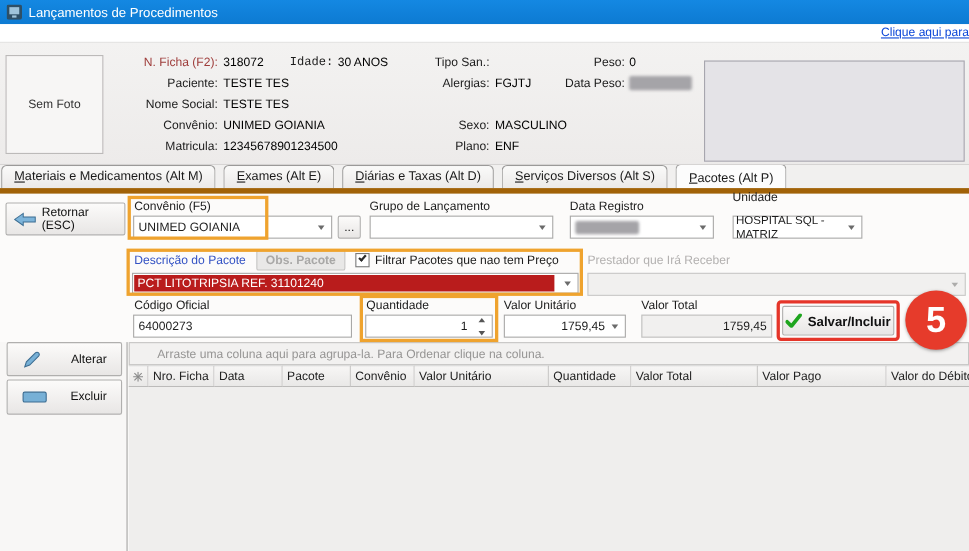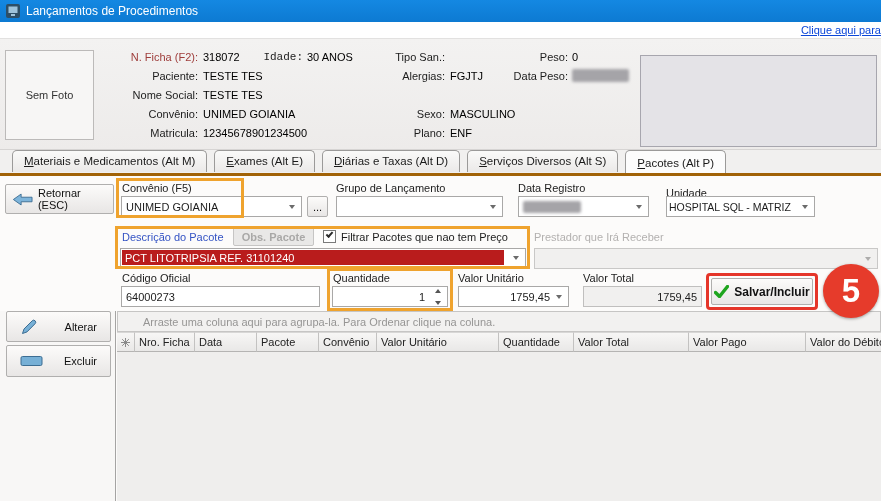--- a/index.html
+++ b/index.html
@@ -22,21 +22,21 @@
   .semfoto { position:absolute; left:5px; top:11px; width:89px; height:90px; background:#f7f6f5;
     border:1px solid #bcbab9; display:flex; align-items:center; justify-content:center; color:#333; }
   .plabel { position:absolute; text-align:right; color:#1c1c1c; }
   .pvalue { position:absolute; color:#000; white-space:nowrap; }
   .maroon { color:#9e3c3a; }
   .blurbox { position:absolute; background:#a5a4a8; border-radius:2px; filter:blur(1.5px); }
   .rightpanel { position:absolute; left:640px; top:16px; width:237px; height:92px; background:#e4e3e7; border:1px solid #a7a6ae; }
 
   
   .tabstrip { position:absolute; left:0; top:150px; width:881px; height:26px; background:#f1f0ef;
-    border-bottom:3px solid #a16207; display:flex; align-items:flex-start; gap:7px; padding-left:12px; overflow:hidden; }
+    border-bottom:5px solid #a16207; display:flex; align-items:center; gap:7px; padding-left:1px; overflow:hidden; }
   .tab { height:22px; line-height:21px; padding:0 11px; font-size:11.5px; white-space:nowrap;
     background:linear-gradient(#fafaf9,#ebe9e8); border:1px solid #9b9a99; border-bottom:none;
     border-radius:5px 5px 0 0; color:#1a1a1a; cursor:pointer; flex:0 0 auto; }
   .tab.active { height:25px; line-height:24px; background:#fcfcfc; position:relative; z-index:2; margin-bottom:-1px; }
 
   
   .btn { position:absolute; background:linear-gradient(#fcfbfa,#e8e6e5); border:1px solid #b0afae;
     border-radius:2px; display:flex; align-items:center; cursor:pointer; font-size:11px; color:#111; }
   .flabel { position:absolute; font-size:11px; color:#1c1c1c; white-space:nowrap; }
   .combo, .tinput { position:absolute; background:#fff; border:1px solid #a9a8a7; height:21px;
@@ -163,22 +163,22 @@
     <span></span>
     <span class="dd-arrow"></span>
   </div>
 
   <span class="flabel" style="left:518px;top:182px;">Data Registro</span>
   <div class="combo" style="left:518px;top:196px;width:131px;">
     <div class="blurbox" style="left:4px;top:4px;width:58px;height:12px;"></div>
     <span class="dd-arrow"></span>
   </div>
 
-  <span class="flabel" style="left:666px;top:187px;">Unidade</span>
-  <div class="combo" style="left:666px;top:196px;width:149px;font-size:10.5px;padding:0 2px;">
+  <span class="flabel" style="left:666px;top:174px;">Unidade</span>
+  <div class="combo" style="left:666px;top:196px;width:118px;font-size:10.5px;padding:0 2px;">
     <span>HOSPITAL SQL - MATRIZ</span>
     <span class="dd-arrow"></span>
   </div>
 
   <div class="orangebox" style="left:115px;top:226px;width:415px;height:43px;"></div>
   <span class="flabel" style="left:122px;top:231px;color:#3453c4;">Descrição do Pacote</span>
   <div class="btn" style="left:233px;top:227px;width:81px;height:19px;justify-content:center;font-weight:bold;color:#a9a8a7;background:#e9e8e7;border-color:#c6c5c4;cursor:default;">
     <span>Obs. Pacote</span>
   </div>
   <div class="chk" style="left:323px;top:230px;">

